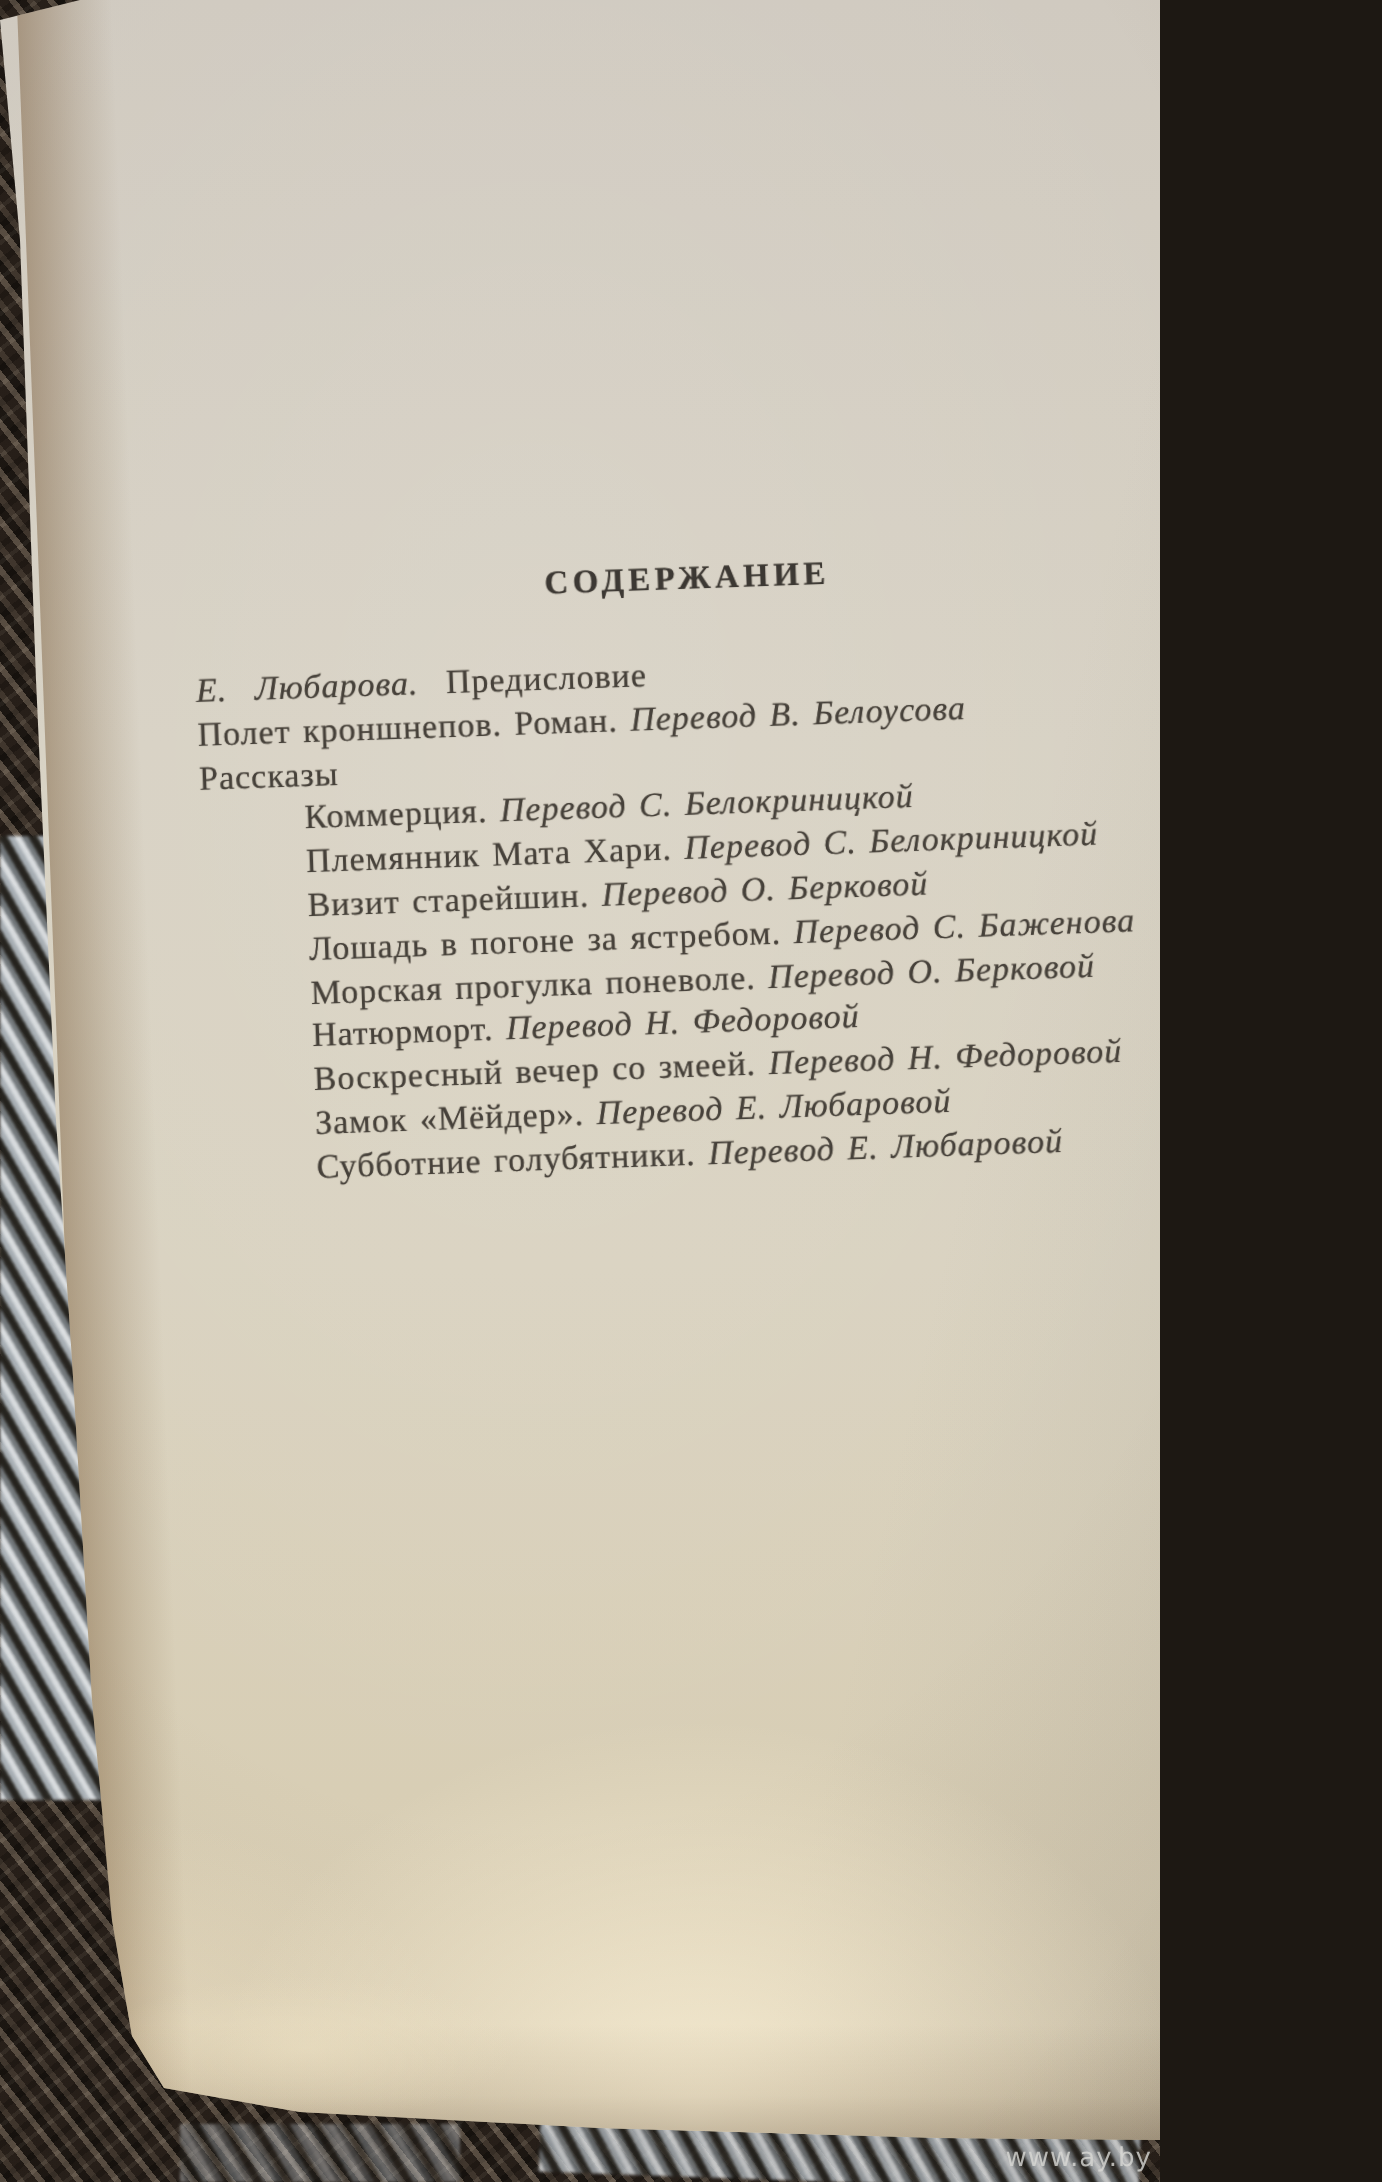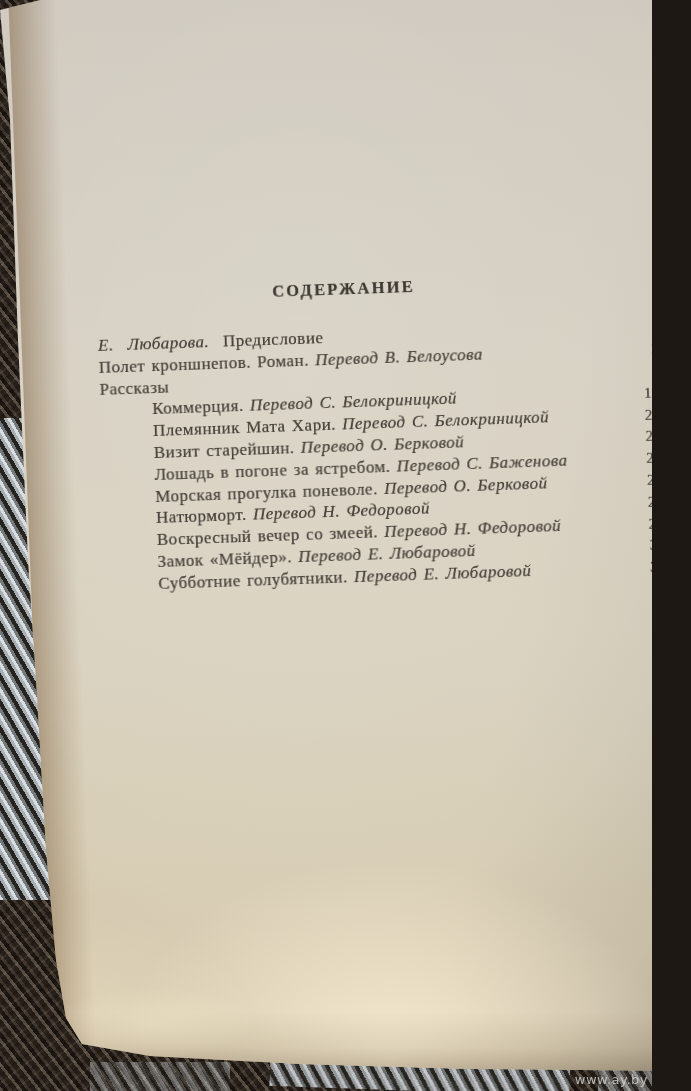--- a/index.html
+++ b/index.html
@@ -1,17 +1,17 @@
 <!DOCTYPE html>
 <html><head>
 <meta charset="utf-8">
 <style>
   html,body{margin:0;padding:0;background:#1d1813;}
   .photo{
-    position:relative;width:652px;height:1091px;overflow:hidden;
+    position:relative;width:580px;height:1091px;overflow:hidden;
     font-family:"Liberation Serif", serif;
   }
   
   .fabric-base{
     position:absolute;inset:0;
     background-color:#2e2620;
     background-image:
       repeating-linear-gradient(52deg, rgba(122,108,92,0.55) 0 3px, rgba(18,14,10,0.65) 3px 7px, rgba(82,70,58,0.5) 7px 10px, rgba(34,26,20,0.6) 10px 15px),
       repeating-linear-gradient(-38deg, rgba(150,138,124,0.3) 0 2px, rgba(0,0,0,0) 2px 6px, rgba(0,0,0,0.4) 6px 9px, rgba(0,0,0,0) 9px 14px);
   }

